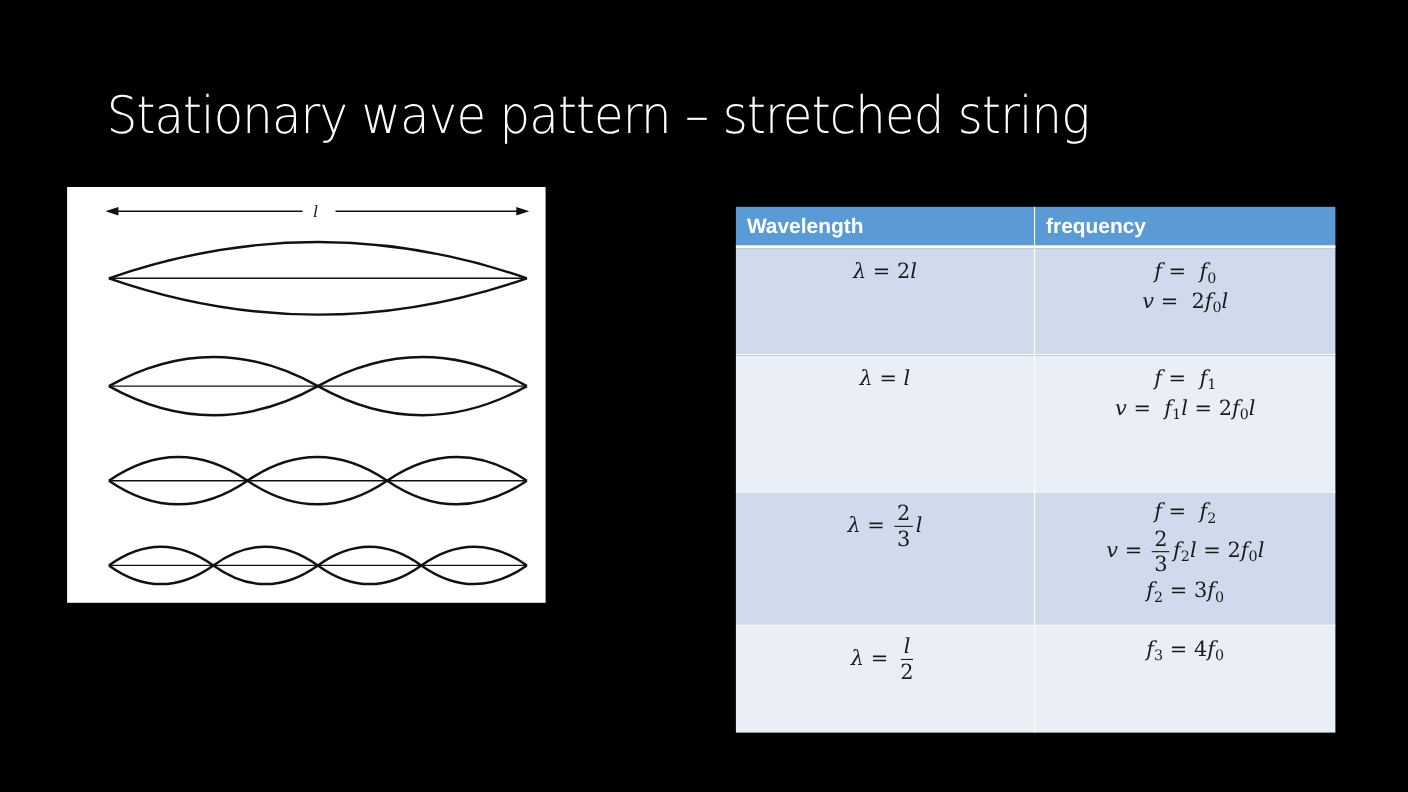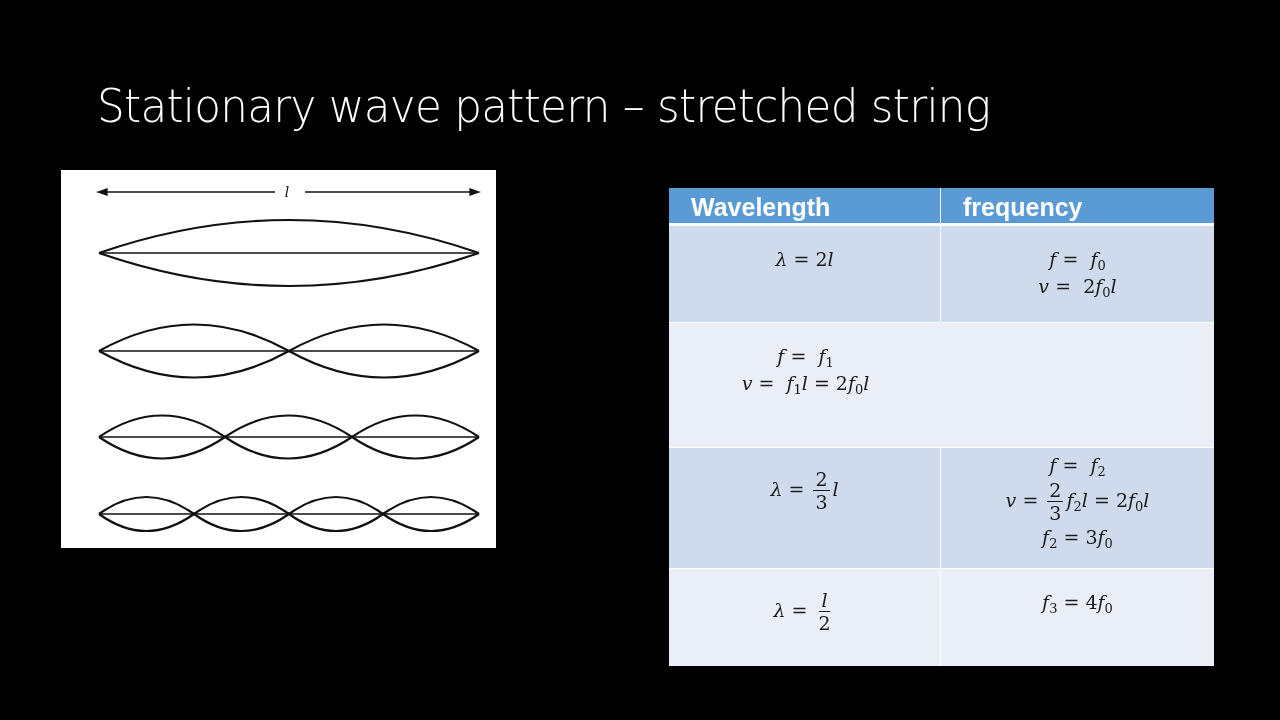--- a/index.html
+++ b/index.html
@@ -22,31 +22,31 @@
   .tbl {
     position: absolute; left: 669px; top: 188px; width: 545px;
     font-family: "DejaVu Serif", serif;
   }
   .hdr {
     display: flex; height: 38px; background: #5b9bd5;
     border-bottom: 3px solid #ffffff; box-sizing: border-box;
   }
   .hdr .cell {
     color: #ffffff; font-family: "Liberation Sans", sans-serif;
-    font-weight: bold; font-size: 25px; line-height: 38px; padding-left: 22px;
+    font-weight: bold; font-size: 19px; line-height: 38px; padding-left: 10px;
     box-sizing: border-box;
   }
   .c1 { width: 272px; border-right: 1px solid #ffffff; box-sizing: border-box; }
   .c2 { width: 273px; box-sizing: border-box; }
   .row { display: flex; border-bottom: 1px solid #ffffff; box-sizing: border-box; }
   .row.odd { background: #cfdbec; }
   .row.even { background: #e9eef7; }
   .row .cell {
     text-align: center; font-size: 19px; font-style: italic;
-    color: #1a1a1a; padding-top: 20px; box-sizing: border-box; line-height: 27px;
+    color: #1a1a1a; padding-top: 8px; box-sizing: border-box; line-height: 27px;
   }
   .eq { display: block; white-space: nowrap; }
   sub { font-size: 13px; font-style: normal; vertical-align: -4px; line-height: 0; }
   .frac { display: inline-flex; flex-direction: column; align-items: center; vertical-align: middle; margin: 0 3px; font-style: normal; line-height: 22px; }
   .frac .num { border-bottom: 1.5px solid #1a1a1a; padding: 0 2px; }
   .frac .den { padding: 0 2px; }
   .up { font-style: normal; }
 </style>
 </head>
 <body>
@@ -100,20 +100,23 @@
     <div class="cell c1">
       <span class="eq">λ <span class="up">=</span> <span class="up">2</span>l</span>
     </div>
     <div class="cell c2">
       <span class="eq">f <span class="up">=</span>&nbsp; f<sub>0</sub></span>
       <span class="eq">v <span class="up">=</span>&nbsp; <span class="up">2</span>f<sub>0</sub>l</span>
     </div>
   </div>
 
   <div class="row even" style="height:125px">
+    <div class="cell c1">
+      <span class="eq">λ <span class="up">=</span> l</span>
+    </div>
     <div class="cell c2">
       <span class="eq">f <span class="up">=</span>&nbsp; f<sub>1</sub></span>
       <span class="eq">v <span class="up">=</span>&nbsp; f<sub>1</sub>l <span class="up">=</span> <span class="up">2</span>f<sub>0</sub>l</span>
     </div>
   </div>
 
   <div class="row odd" style="height:121px">
     <div class="cell c1">
       <span class="eq">λ <span class="up">=</span> <span class="frac">
             <span class="num">2</span>

